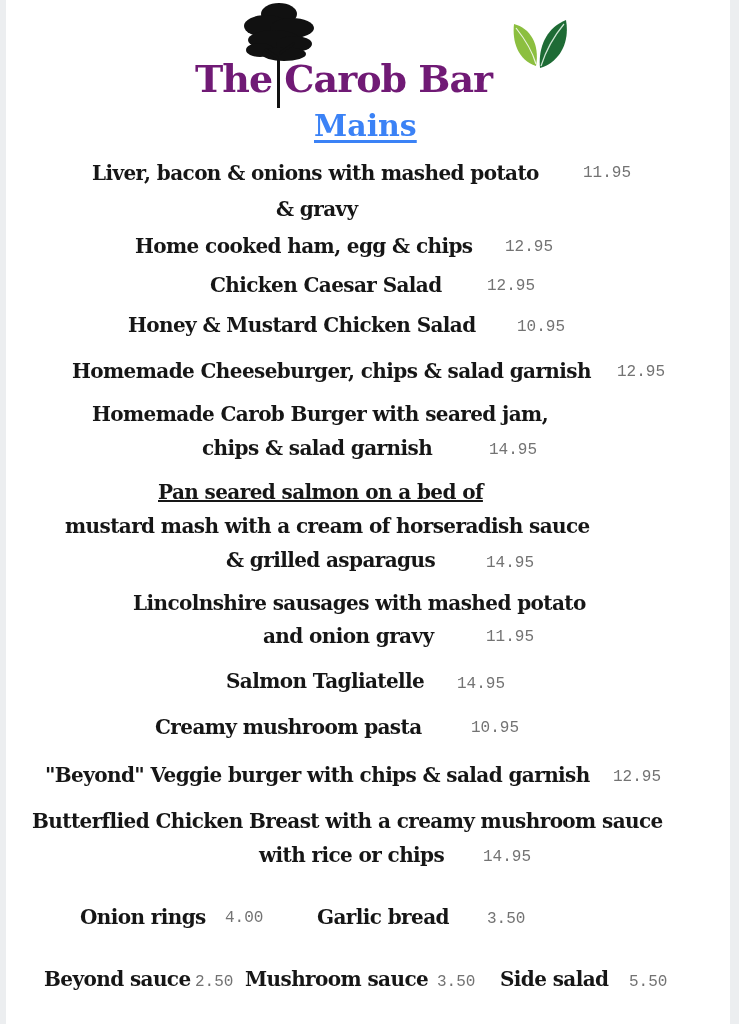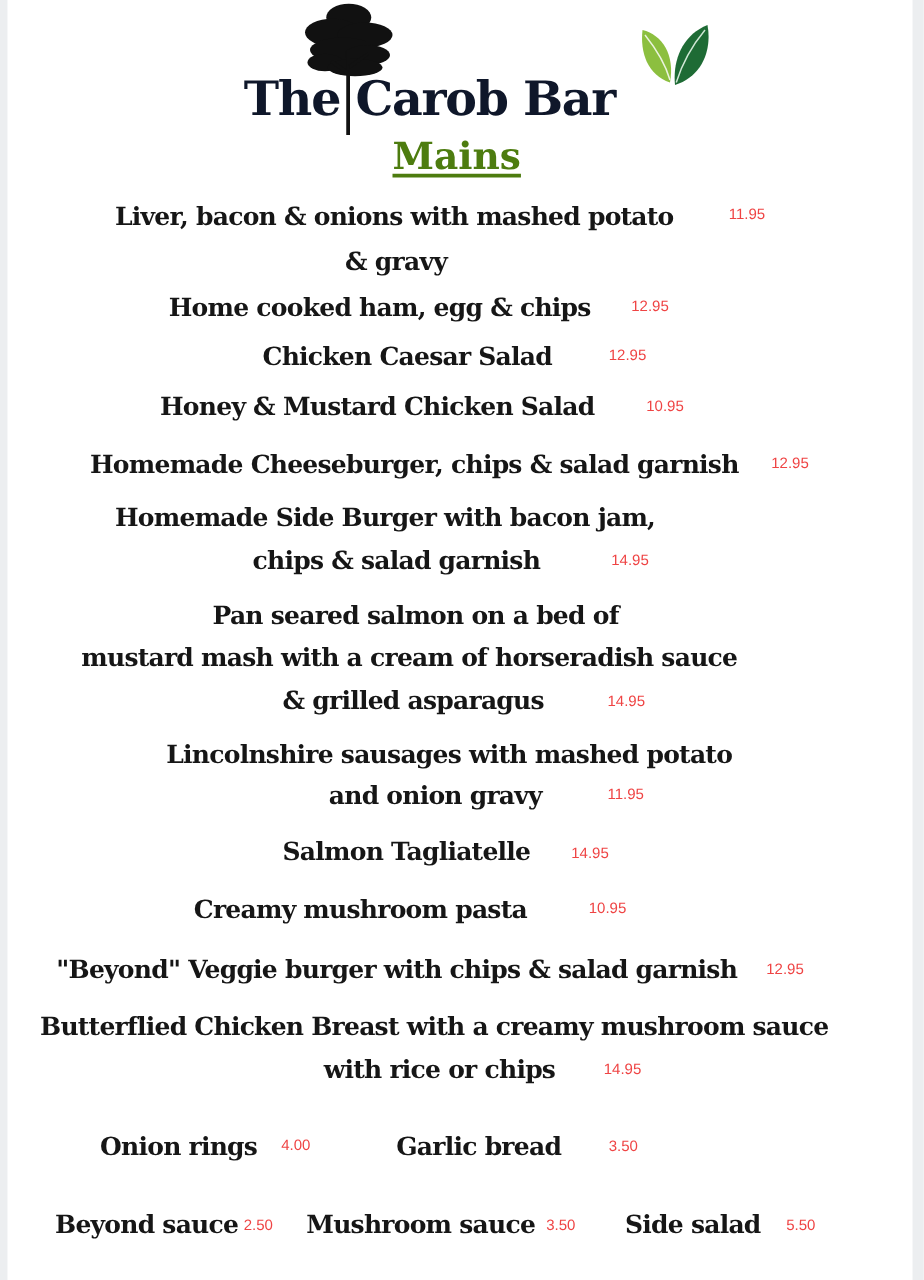--- a/index.html
+++ b/index.html
@@ -9,34 +9,34 @@
     font-family: "DejaVu Serif", "Liberation Serif", serif;
     color: #141414;
   }
   .page {
     position: absolute; left: 6px; top: 0; width: 724px; height: 1024px;
     background: #ffffff;
   }
   .abs { position: absolute; white-space: nowrap; }
   .title {
     font-family: "DejaVu Serif", serif; font-weight: bold;
-    font-size: 38px; letter-spacing: -1px; color: #0f172a;
+    font-size: 38px; letter-spacing: -1px; color: #701a75;
   }
   .section {
     font-family: "DejaVu Serif", serif; font-weight: bold;
     font-size: 30px; text-decoration: underline; text-underline-offset: 4px;
-    text-decoration-thickness: 3px; color: #4d7c0f;
+    text-decoration-thickness: 3px; color: #3b82f6;
   }
   .dish {
     font-family: "DejaVu Serif", serif; font-weight: bold;
     font-size: 20px; letter-spacing: -0.6px; color: #161616;
     transform-origin: left top;
   }
   .price {
-    font-family: Liberation Sans, sans-serif; font-size: 12px; color: #ef4444;
+    font-family: Liberation Mono, monospace; font-size: 16px; color: #737373;
   }
   .tree { position: absolute; left: 228px; top: 0px; }
   .leaves { position: absolute; left: 506px; top: 18px; }
 </style>
 </head>
 <body>
 
 <div class="page">
 
   <svg class="tree" width="90" height="108" viewBox="0 0 90 108">
@@ -80,26 +80,26 @@
     </div>
     <div>
       <div class="abs dish" style="left:122px; top:313px;">Honey &amp; Mustard Chicken Salad</div>
       <div class="abs price" style="left:511px; top:318px;">10.95</div>
     </div>
     <div>
       <div class="abs dish" style="left:66px; top:359px;">Homemade Cheeseburger, chips &amp; salad garnish</div>
       <div class="abs price" style="left:611px; top:363px;">12.95</div>
     </div>
     <div>
-      <div class="abs dish" style="left:86px; top:402px;">Homemade Side Burger with bacon jam,</div>
+      <div class="abs dish" style="left:86px; top:402px;">Homemade Carob Burger with seared jam,</div>
       <div class="abs dish" style="left:196px; top:436px;">chips &amp; salad garnish</div>
       <div class="abs price" style="left:483px; top:441px;">14.95</div>
     </div>
     <div>
-      <div class="abs dish" style="left:164px; top:480px;">Pan seared salmon on a bed of</div>
+      <div class="abs dish" style="left:152px; top:480px;text-decoration:underline;">Pan seared salmon on a bed of</div>
       <div class="abs dish" style="left:59px; top:514px;">mustard mash with a cream of horseradish sauce</div>
       <div class="abs dish" style="left:220px; top:548px;">&amp; grilled asparagus</div>
       <div class="abs price" style="left:480px; top:554px;">14.95</div>
     </div>
     <div>
       <div class="abs dish" style="left:115px; top:591px;margin-left:12px;">Lincolnshire sausages with mashed potato</div>
       <div class="abs dish" style="left:257px; top:624px;">and onion gravy</div>
       <div class="abs price" style="left:480px; top:628px;">11.95</div>
     </div>
     <div>

